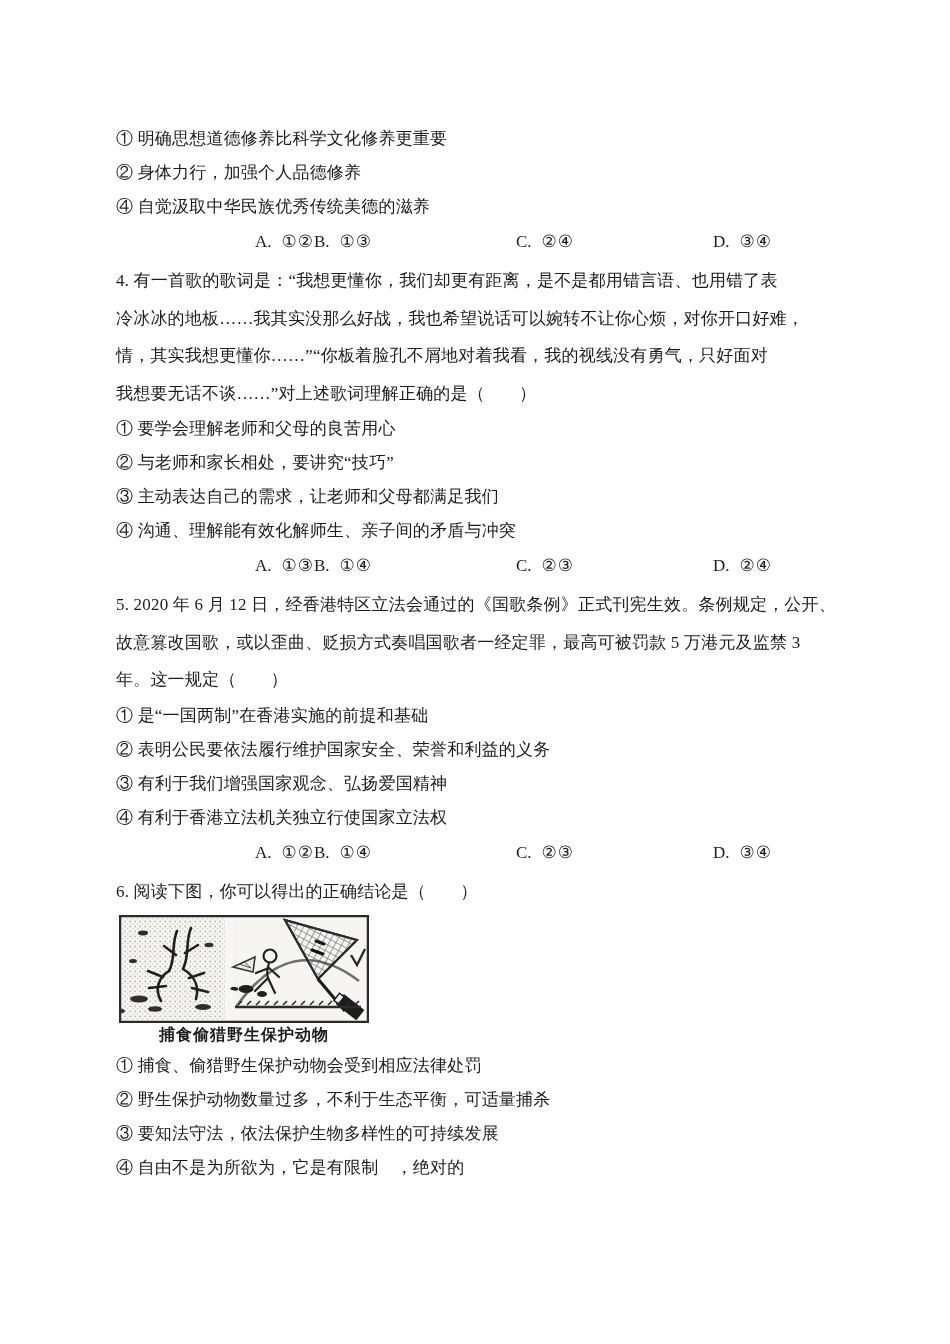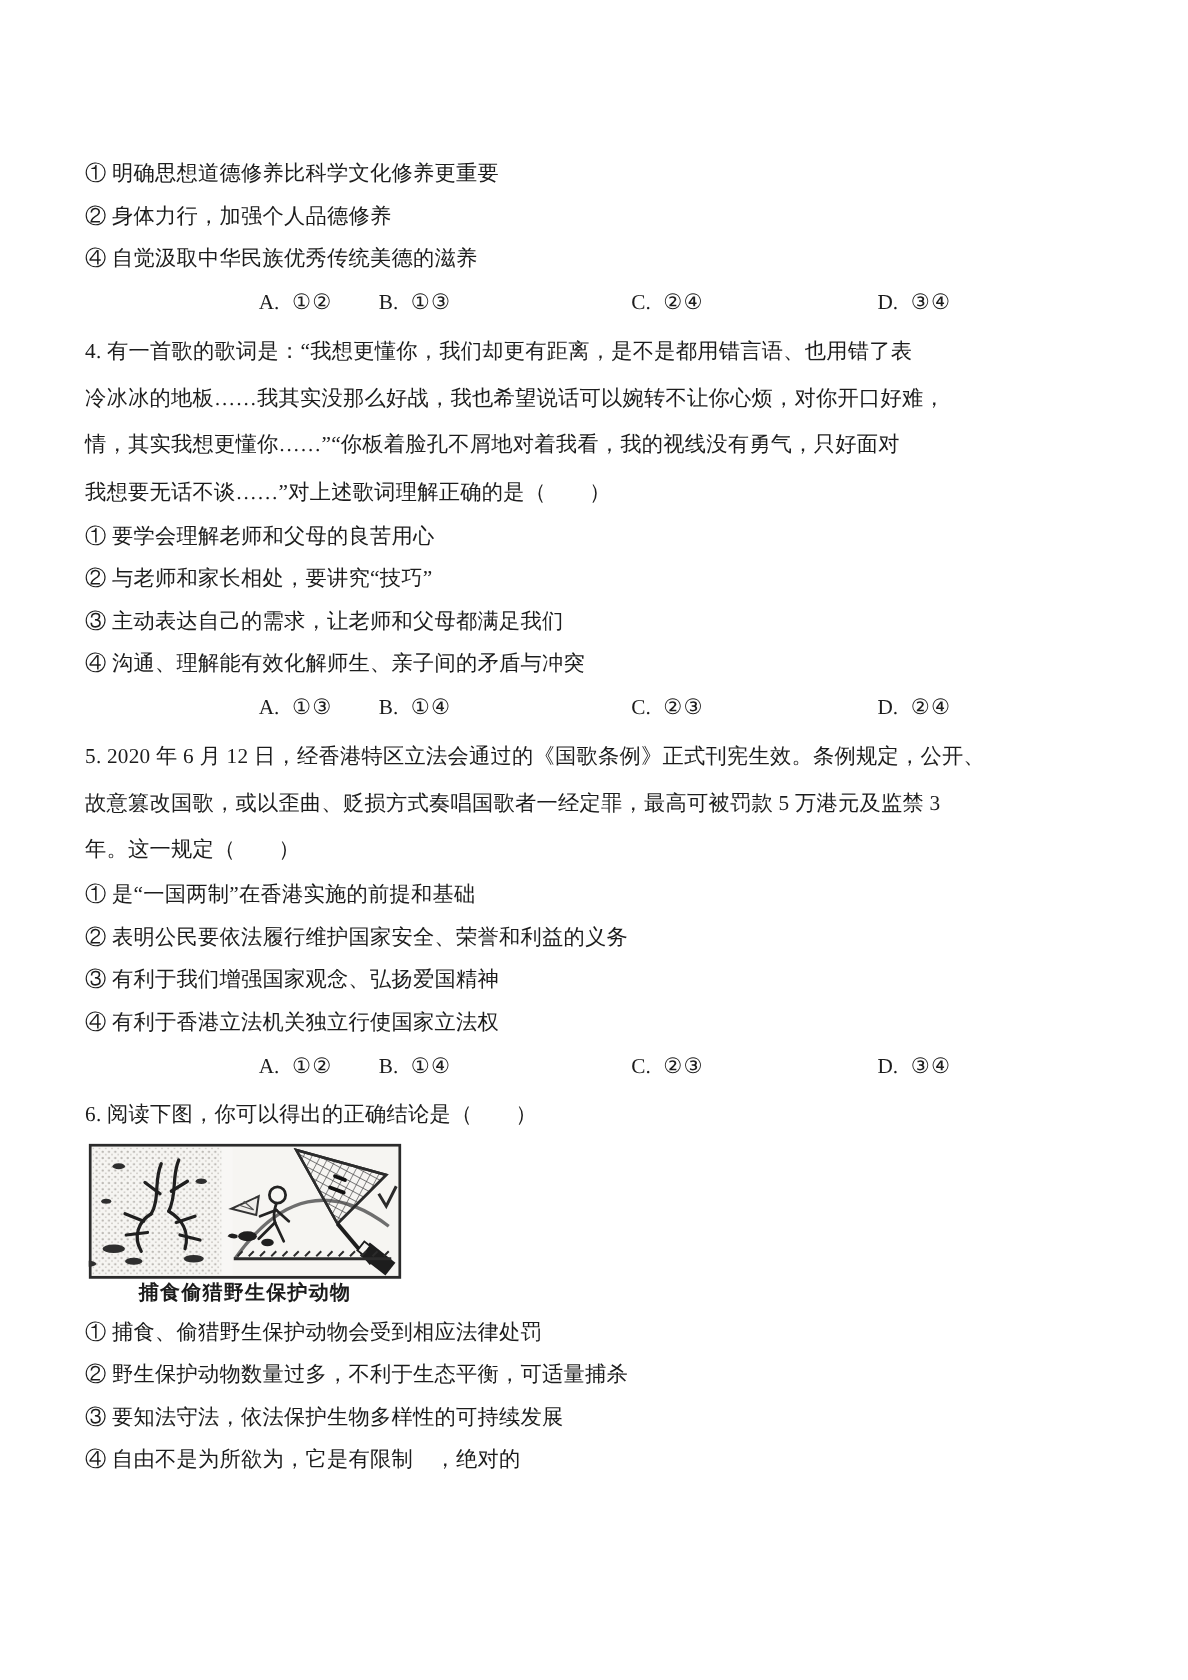--- a/index.html
+++ b/index.html
@@ -12,21 +12,21 @@
     height: 1344px;
     position: relative;
     overflow: hidden;
     font-family: "Liberation Serif", "DejaVu Serif", serif;
     color: #1c1c1c;
   }
   .page {
     box-sizing: border-box;
     width: 950px;
     min-height: 1344px;
-    padding: 122px 126px 40px 68px;
+    padding: 122px 126px 40px 116px;
     background: #ffffff;
   }
   .question { margin: 0; }
   .stem-line {
     font-size: 17px;
     line-height: 37.5px;
     white-space: nowrap;
     letter-spacing: 0.2px;
   }
   .opt-line {
@@ -37,21 +37,21 @@
   }
   .choices {
     display: flex;
     font-size: 17px;
     line-height: 34px;
     padding: 1px 0 3px 0;
     white-space: nowrap;
   }
   .choice { display: inline-block; }
   .choice.c1 { width: 198px; text-align: right; }
-  .choice.c2 { width: 202px; margin-left: 37px; }
+  .choice.c2 { width: 202px; }
   .choice.c3 { width: 197px; }
   .choice.c4 { flex: 1; }
   .choice .cv { margin-left: 10px; letter-spacing: 1px; }
   .figure-block {
     margin: 5px 0 4px 3px;
     width: 250px;
   }
   .figure-block svg { display: block; }
   .figure-caption {
     width: 250px;

